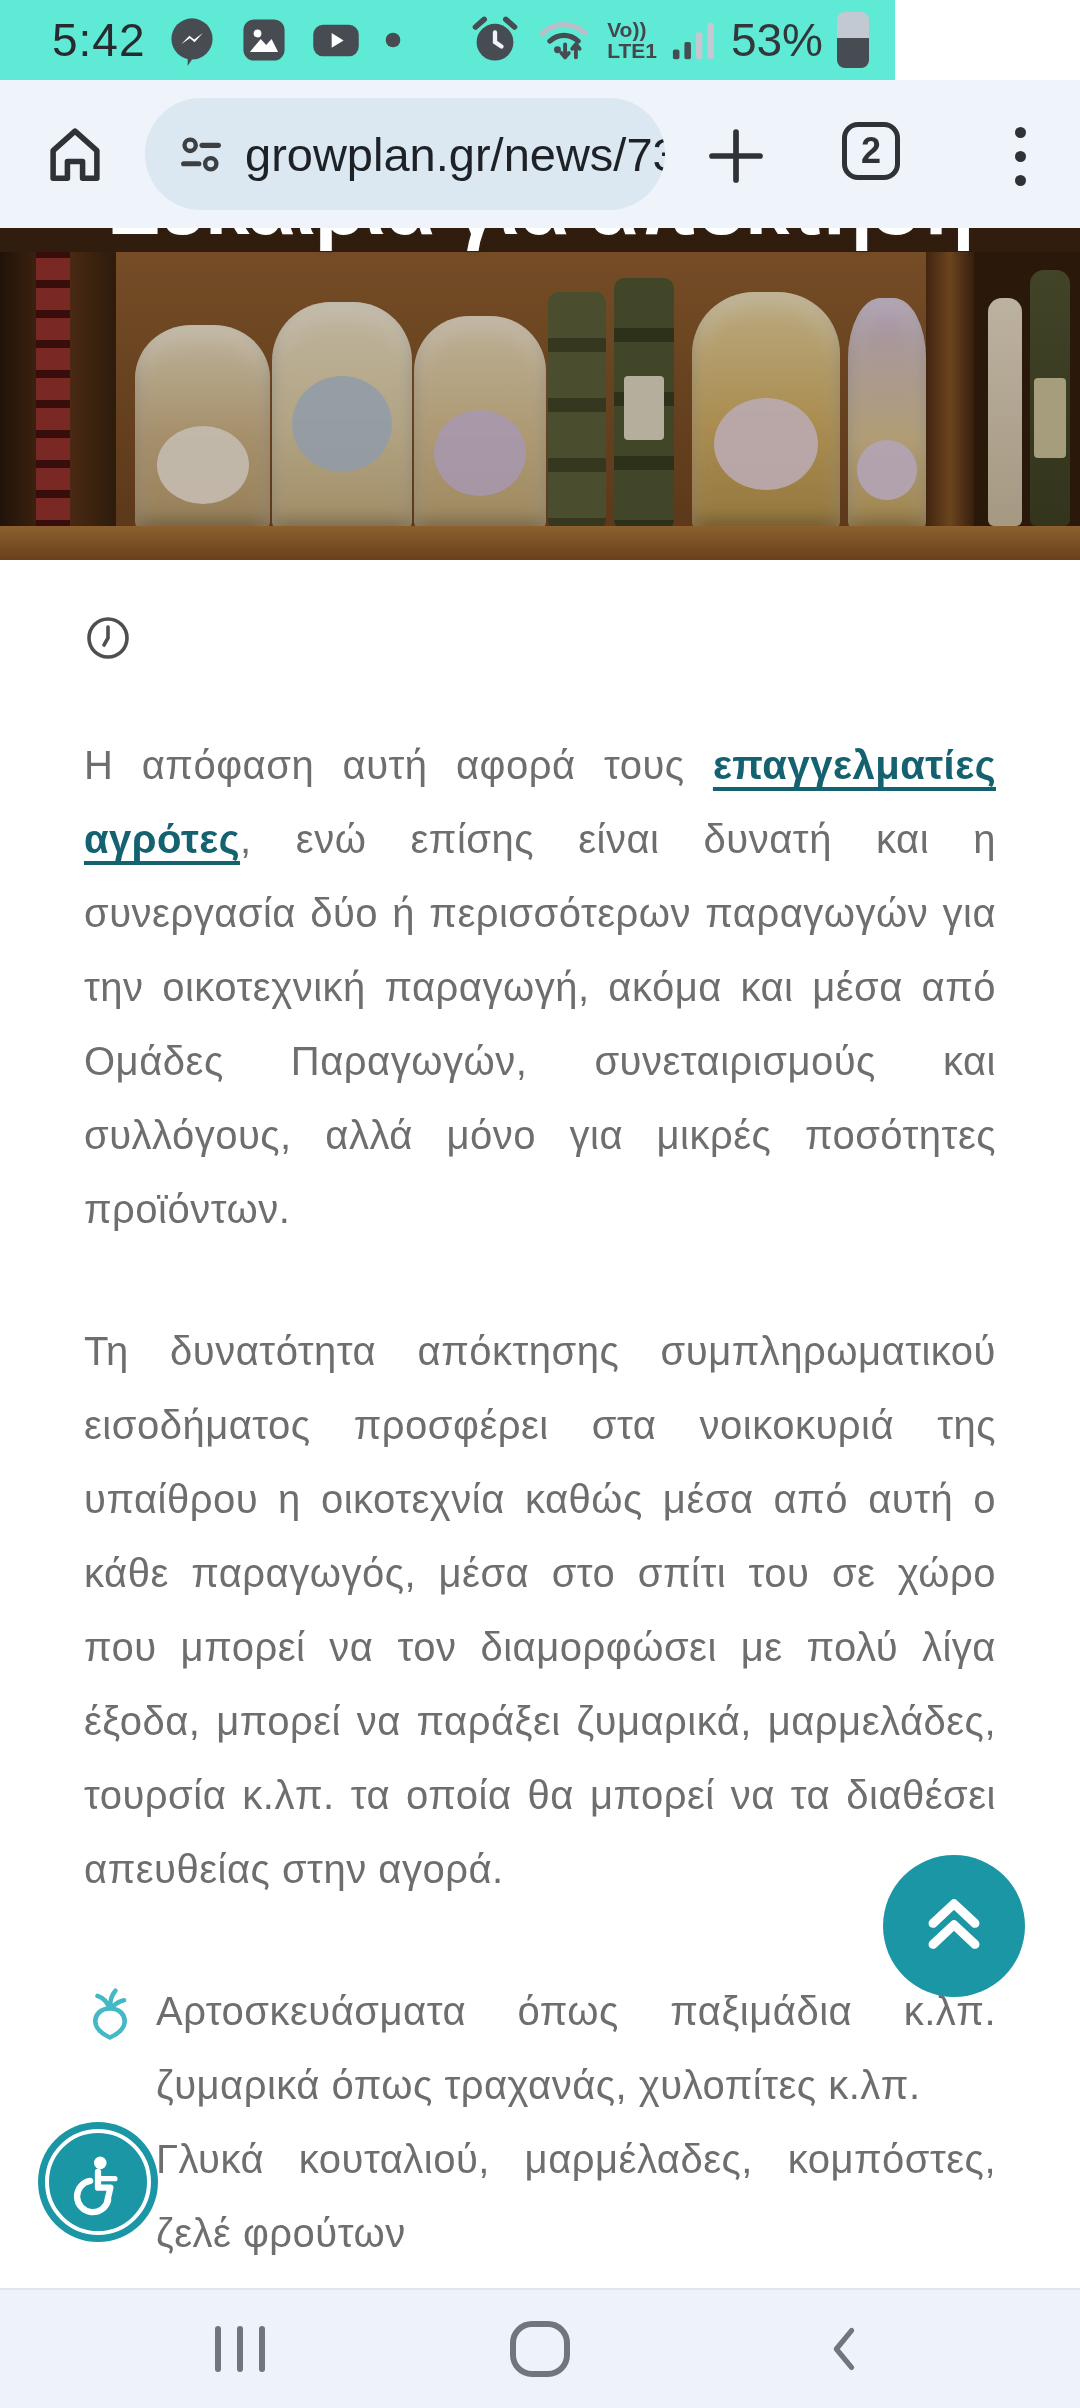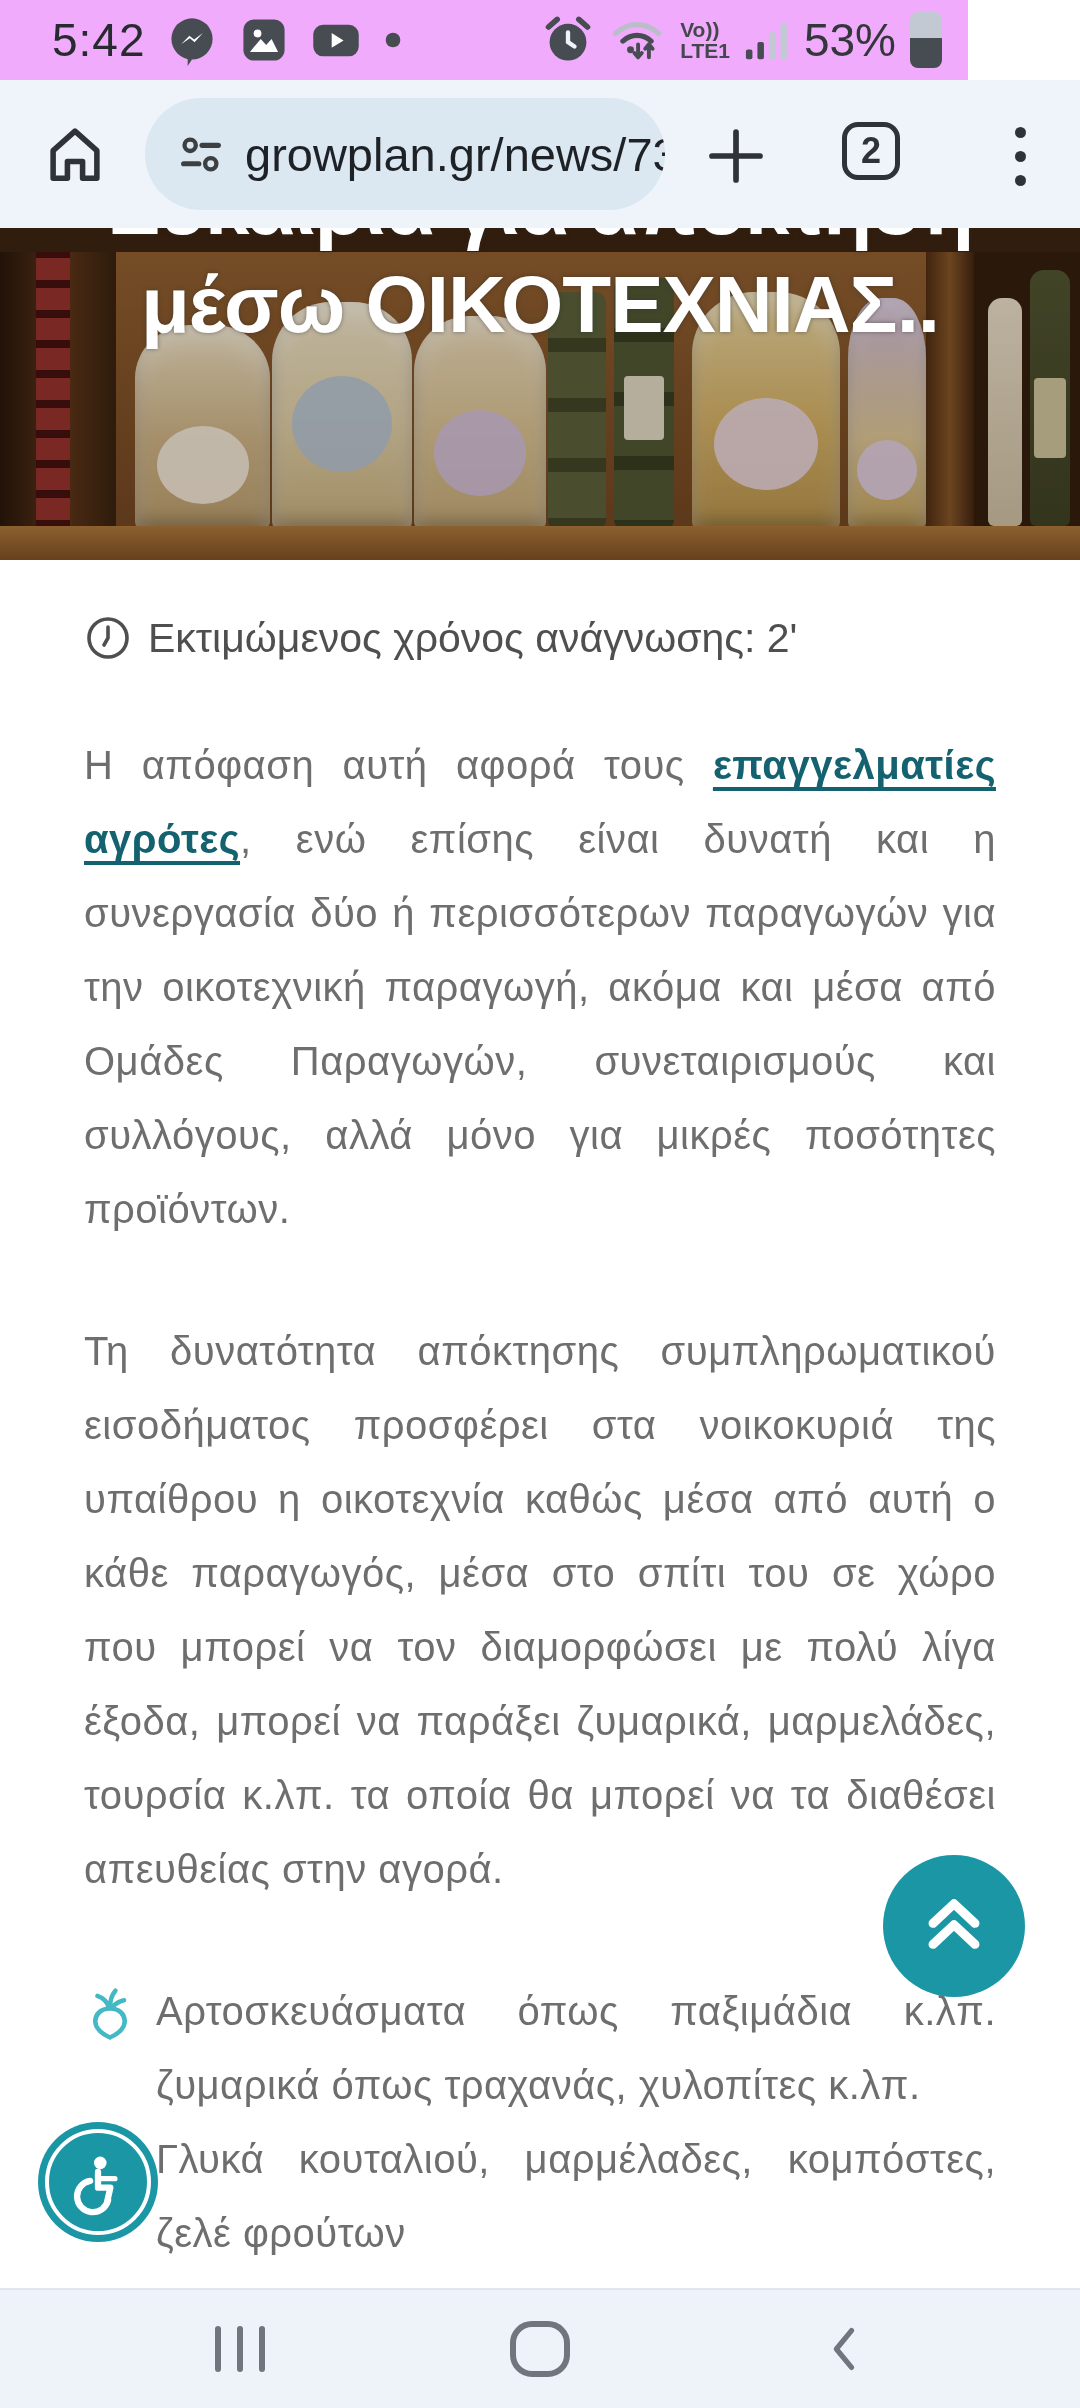--- a/index.html
+++ b/index.html
@@ -1,20 +1,20 @@
 <!DOCTYPE html>
 <html><head>
 <meta charset="utf-8">
 <style>
   html,body{margin:0;padding:0;background:#fff;}
   .screen{position:relative;width:1080px;height:2408px;background:#ffffff;overflow:hidden;
           font-family:"Liberation Sans",sans-serif;}
 
   
-  .statusbar{position:absolute;top:0;left:0;width:968px;height:80px;background:#f0abfc;}
+  .statusbar{position:absolute;top:0;left:0;width:895px;height:80px;background:#5eead4;}
   .status-left{position:absolute;left:52px;top:0;height:80px;display:flex;align-items:center;gap:20px;}
   .status-time{font-size:46px;color:#272b30;letter-spacing:1px;}
   .sicon{width:52px;height:52px;display:block;}
   .status-right{position:absolute;right:26px;top:0;height:80px;display:flex;align-items:center;gap:14px;}
   .volte{display:flex;flex-direction:column;align-items:flex-start;line-height:21px;font-size:21px;
          color:#44484e;font-weight:bold;}
   .battpct{font-size:46px;color:#33373c;}
   .battery{width:32px;height:56px;border-radius:8px;overflow:hidden;position:relative;
            background:linear-gradient(180deg,#c3c9d2 0 46%,#474c52 46% 100%);}
   .battery::before{content:"";position:absolute;top:0;left:9px;width:14px;height:5px;background:#c3c9d2;}
@@ -201,31 +201,29 @@
     <span class="bag" style="left:848px;width:78px;height:232px;background:linear-gradient(180deg,#c9b9d6,#d7c292 60%,#bfa15c);">
       <i style="bottom:30px;width:60px;height:60px;background:#d9cbe2;opacity:.9;"></i>
       </span>
 
     <span class="h-shelf"></span>
     <span class="h-top"></span>
     <span class="h-overlay"></span>
 
     <h1 class="hero-title">
       <span>Ευκαιρία για απόκτηση</span>
-      <span>μέσω ΟΙΚΟΤΕΧΝΙΑΣ..</span>
     </h1>
   </div>
 
   <div class="content">
     <div class="read-row">
       <svg class="clock" viewBox="0 0 24 24">
         <circle cx="12" cy="12" r="9.5" fill="none" stroke="#4f4f4f" stroke-width="1.8"></circle>
         <path d="M12 6.5 V12 L10 15.5" fill="none" stroke="#4f4f4f" stroke-width="1.8" stroke-linecap="round"></path>
       </svg>
-      <span>Εκτιμώμενος χρόνος ανάγνωσης: 2'</span>
     </div>
 
     <p><span>Η απόφαση αυτή αφορά τους </span><a class="article-link">επαγγελματίες αγρότες</a><span>, ενώ επίσης είναι δυνατή και η συνεργασία δύο ή περισσότερων παραγωγών για την οικοτεχνική παραγωγή, ακόμα και μέσα από Ομάδες Παραγωγών, συνεταιρισμούς και συλλόγους, αλλά μόνο για μικρές ποσότητες προϊόντων.</span></p>
 
     <p>Τη δυνατότητα απόκτησης συμπληρωματικού εισοδήματος προσφέρει στα νοικοκυριά της υπαίθρου η οικοτεχνία καθώς μέσα από αυτή ο κάθε παραγωγός, μέσα στο σπίτι του σε χώρο που μπορεί να τον διαμορφώσει με πολύ λίγα έξοδα, μπορεί να παράξει ζυμαρικά, μαρμελάδες, τουρσία κ.λπ. τα οποία θα μπορεί να τα διαθέσει απευθείας στην αγορά.</p>
 
 
     <ul class="article-list">
       <li>
         <svg class="radish" viewBox="0 0 24 26">

